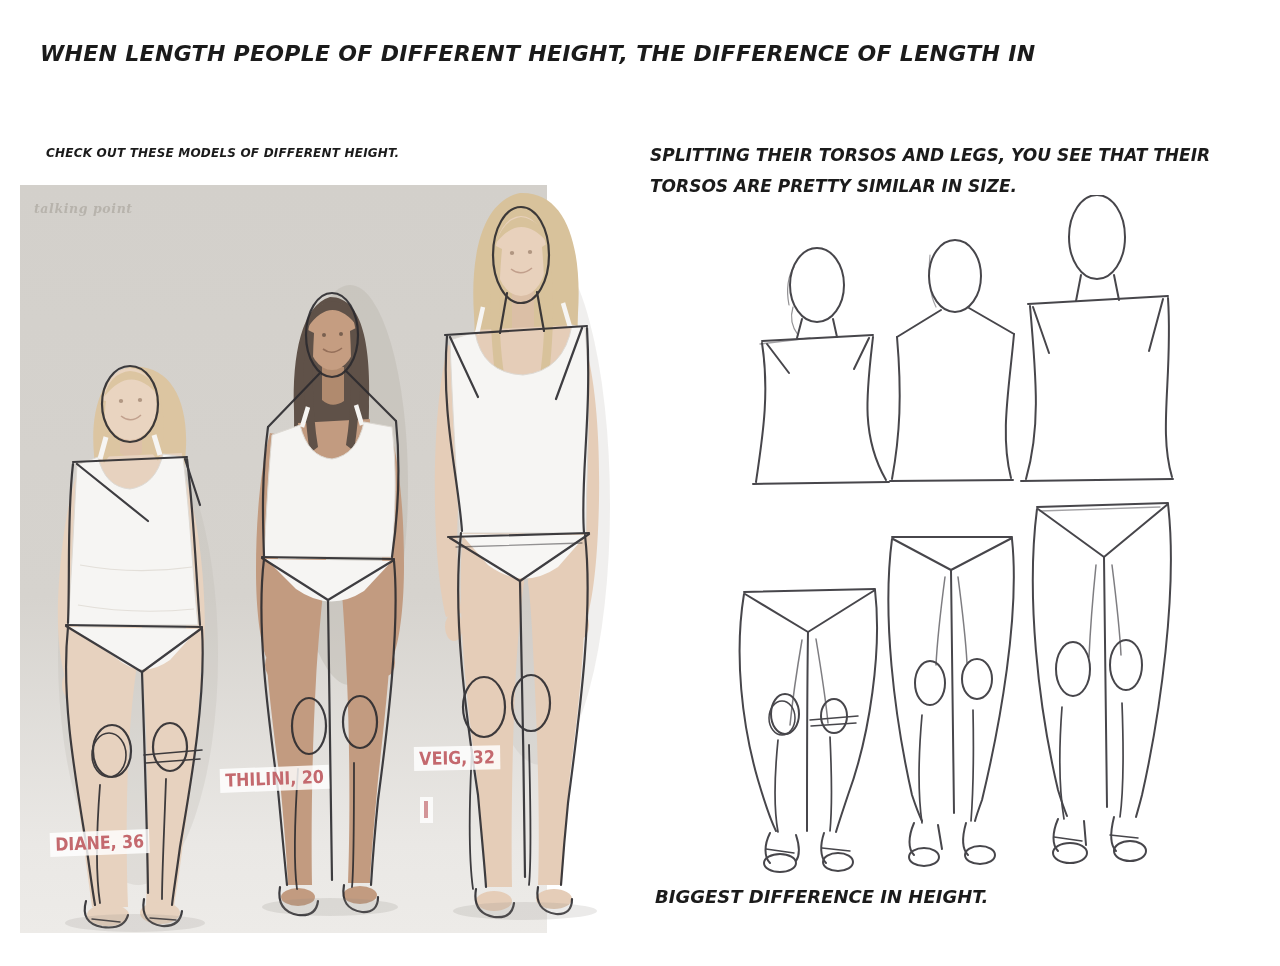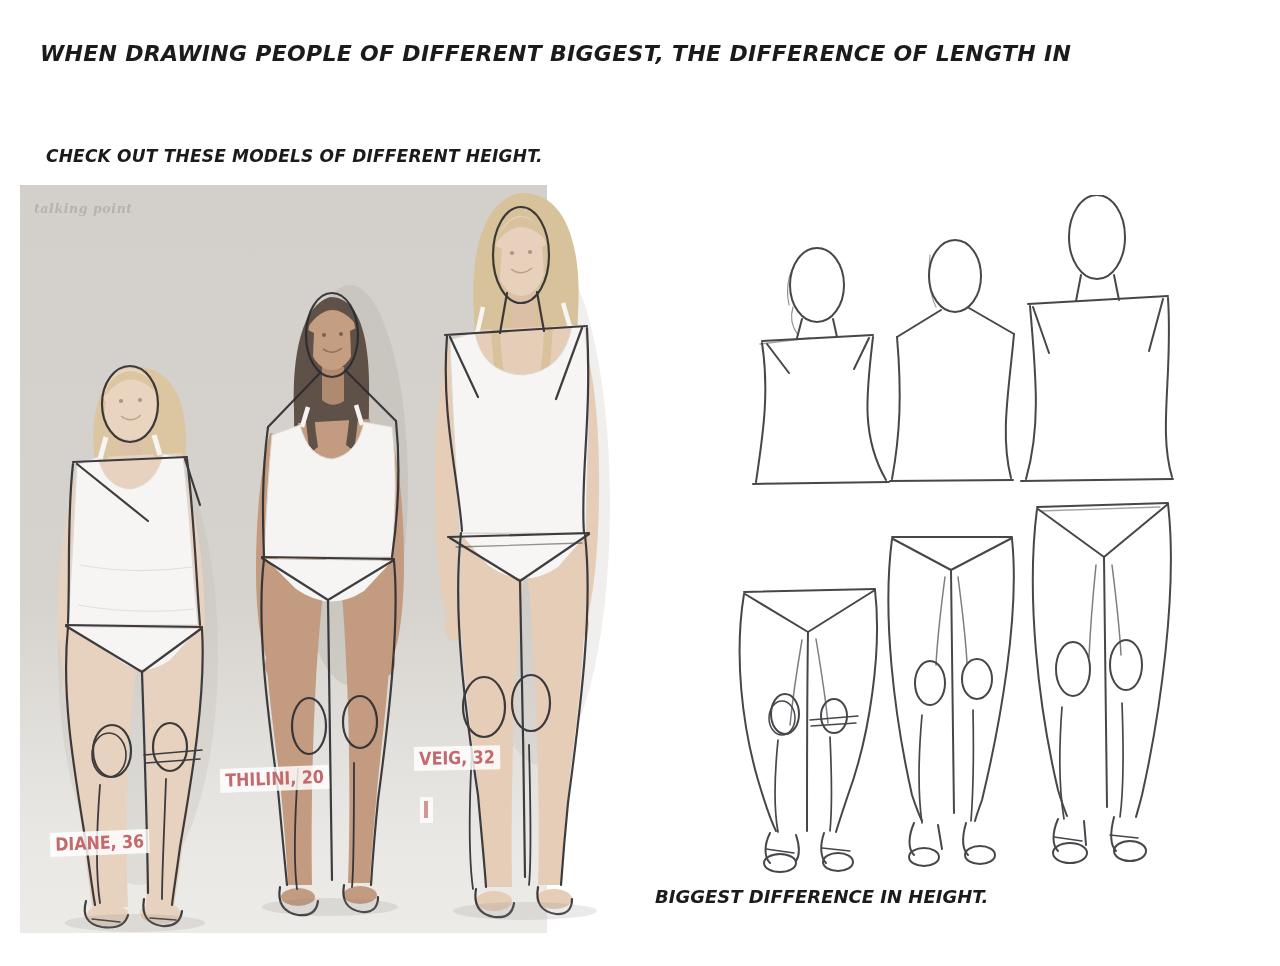--- a/index.html
+++ b/index.html
@@ -2,21 +2,21 @@
 <html><head>
 <meta charset="utf-8">
 <style>
   html,body{margin:0;padding:0;}
   body{
     width:1280px;height:966px;position:relative;background:#ffffff;
     font-family:"DejaVu Sans","Liberation Sans",sans-serif;overflow:hidden;
   }
   .comic{font-style:italic;font-weight:bold;color:#1b1b1b;}
   .heading{position:absolute;left:40px;top:32px;font-size:22px;line-height:43px;letter-spacing:.3px;width:1100px;}
-  .caption-left{position:absolute;left:46px;top:146px;font-size:17px;letter-spacing:.2px;}
+  .caption-left{position:absolute;left:46px;top:146px;font-size:12px;letter-spacing:.2px;}
   .caption-right{position:absolute;left:650px;top:140px;font-size:17px;line-height:31px;width:600px;}
   .caption-bottom{position:absolute;left:655px;top:880px;font-size:18px;line-height:34px;width:600px;}
   .photo{
     position:absolute;left:20px;top:185px;width:527px;height:748px;
     background:linear-gradient(180deg,#d3d0cb 0%,#d6d3ce 55%,#eae8e5 88%,#edebe8 100%);
   }
   .photo svg{position:absolute;left:0;top:0;}
   .watermark{
     position:absolute;left:14px;top:16px;font-family:"DejaVu Serif","Liberation Serif",serif;
     font-style:italic;font-weight:bold;font-size:12.5px;color:#b7b3ac;letter-spacing:.6px;
@@ -35,26 +35,28 @@
   }
   .tag-fragment::after{
     content:"";position:absolute;left:4px;top:4px;width:4px;height:17px;background:#c97c80;opacity:.8;
   }
   .sketch-panel{position:absolute;left:690px;top:195px;}
 </style>
 </head>
 <body>
 
 <div class="comic heading">
-  <div>WHEN DRAWING PEOPLE OF DIFFERENT BIGGEST, THE DIFFERENCE OF LENGTH IN</div>
+  <div>WHEN LENGTH PEOPLE OF DIFFERENT HEIGHT, THE DIFFERENCE OF LENGTH IN</div>
 </div>
 
 <div class="comic caption-left">CHECK OUT THESE MODELS OF DIFFERENT HEIGHT.</div>
 
 <div class="comic caption-right">
+  <div>SPLITTING THEIR TORSOS AND LEGS, YOU SEE THAT THEIR</div>
+  <div>TORSOS ARE PRETTY SIMILAR IN SIZE.</div>
 </div>
 
 <div class="photo">
   <svg width="613" height="748" viewBox="0 0 613 748">
 
     <g fill="#bcb7b0">
       <ellipse cx="118" cy="470" rx="80" ry="230" opacity="0.25"></ellipse>
       <ellipse cx="330" cy="300" rx="58" ry="200" opacity="0.45"></ellipse>
       <ellipse cx="520" cy="320" rx="70" ry="260" opacity="0.22"></ellipse>
     </g>

